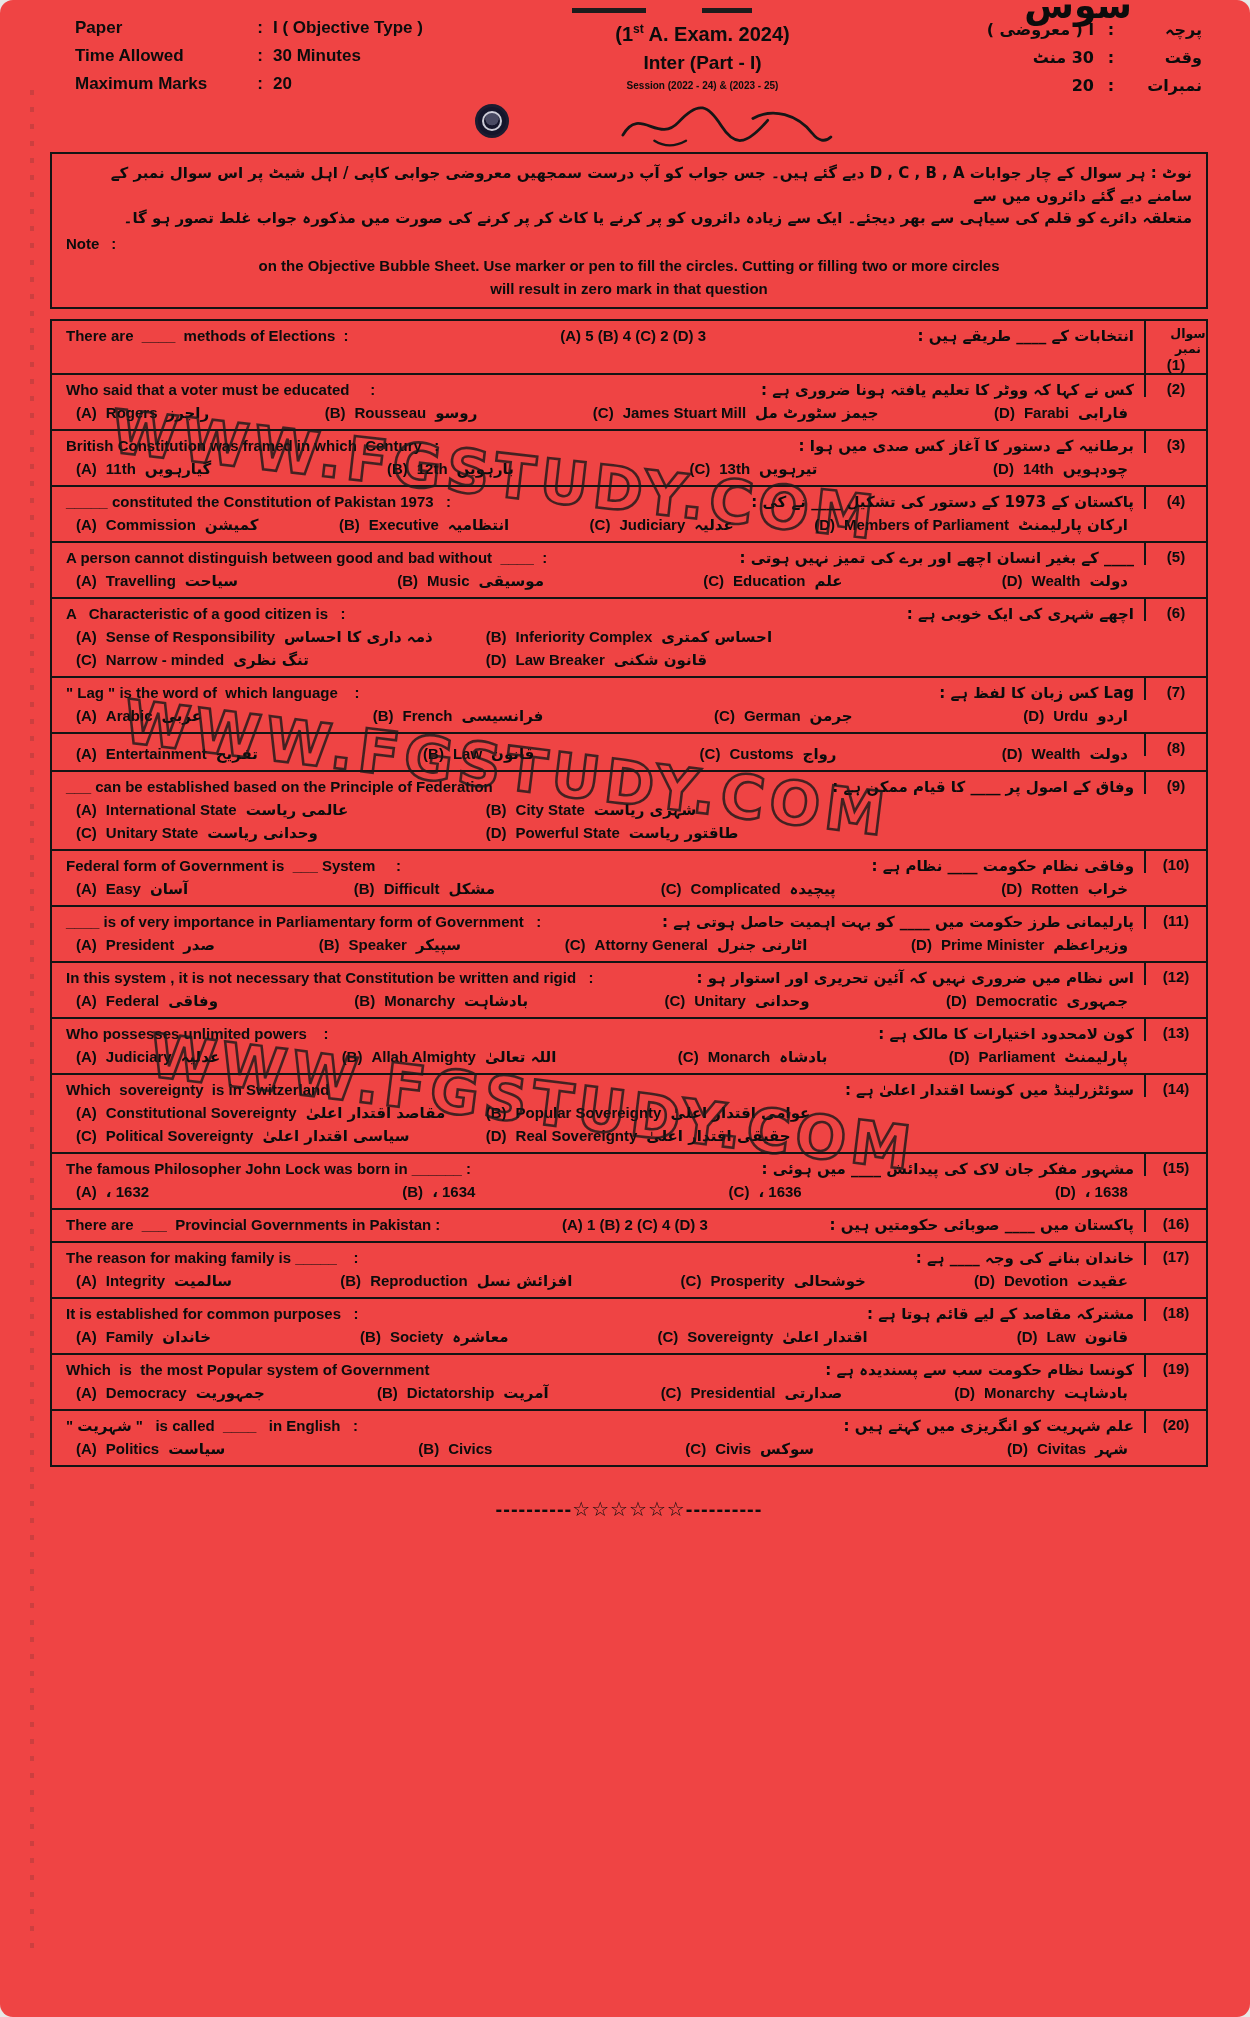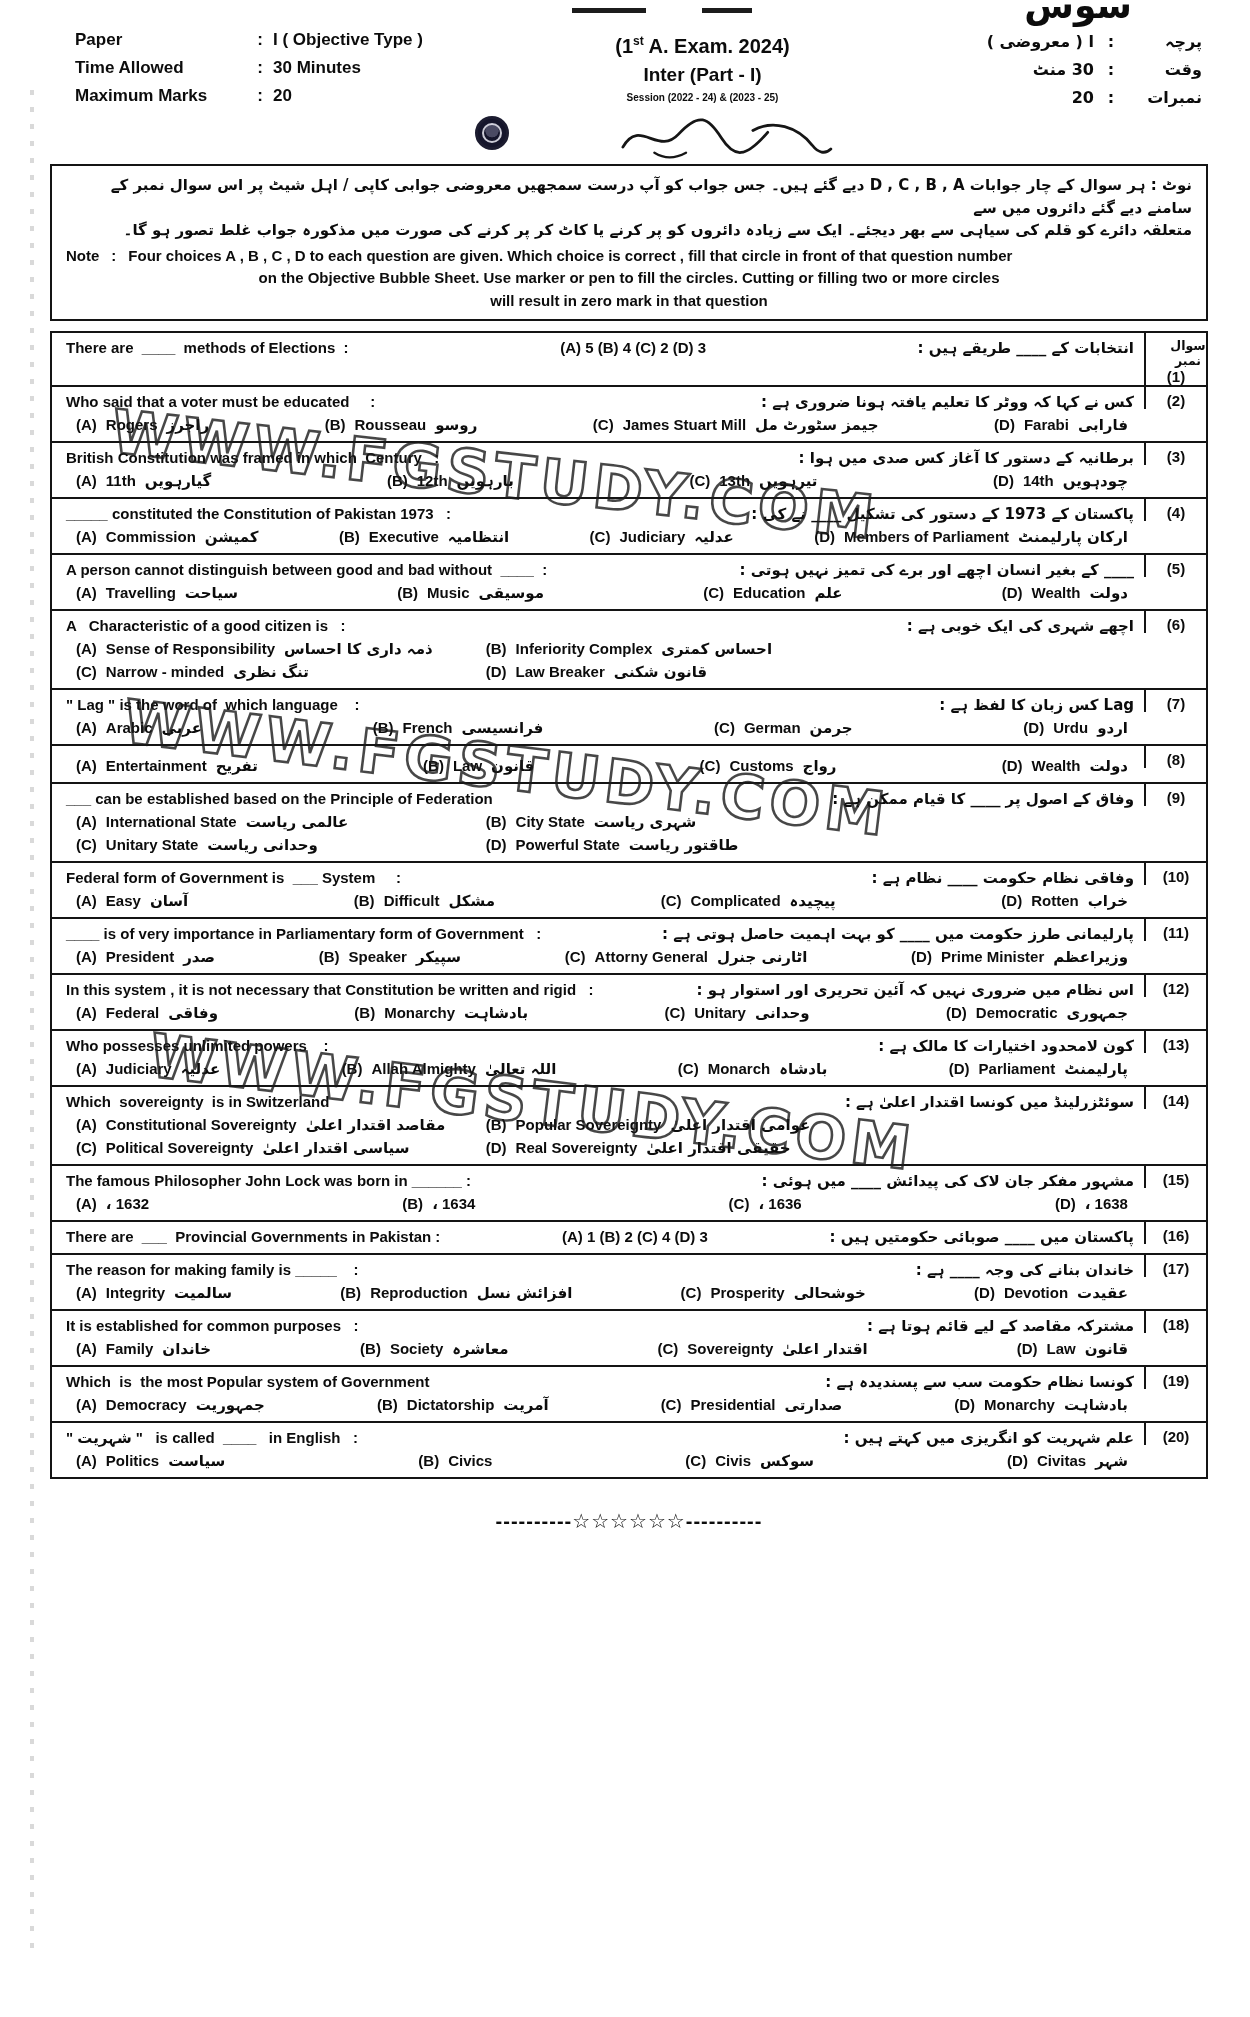--- a/index.html
+++ b/index.html
@@ -6,23 +6,24 @@
   html, body { background: #e8e8e6; }
   body {
     width: 1250px;
     font-family: "Liberation Sans", "DejaVu Sans", sans-serif;
     color: #0c0c0c;
   }
   .page {
     position: relative;
     width: 1250px;
     height: 2017px;
-    background: #ffffff;
+    background: #ef4444;
     overflow: hidden;
-    padding: 18px 42px 0 50px;
+    padding: 6px 42px 0 50px;
+    border-radius: 13px;
   }
   .ur { font-family: "DejaVu Sans", "Liberation Sans", sans-serif; }
 
   
   .binding-edge {
     position: absolute; left: 30px; top: 90px; bottom: 60px; width: 4px;
     background: repeating-linear-gradient(180deg, rgba(40,40,40,.55) 0 5px, transparent 5px 17px);
     opacity: .32;
   }
   .artifact { position: absolute; background: #1c1c1c; }
@@ -190,21 +191,20 @@
       <path d="M44 46 q 16 10 34 0" fill="none" stroke="#161616" stroke-width="2.5" stroke-linecap="round"></path>
     </svg>
   </div>
 
   <section class="note-box">
     <p class="note-ur ur" dir="rtl">نوٹ : ہر سوال کے چار جوابات D , C , B , A دیے گئے ہیں۔ جس جواب کو آپ درست سمجھیں معروضی جوابی کاپی / اہل شیٹ پر اس سوال نمبر کے سامنے دیے گئے دائروں میں سے</p>
     <p class="note-ur ur" dir="rtl">متعلقہ دائرے کو قلم کی سیاہی سے بھر دیجئے۔ ایک سے زیادہ دائروں کو پر کرنے یا کاٹ کر پر کرنے کی صورت میں مذکورہ جواب غلط تصور ہو گا۔</p>
     <p class="note-en-1">
       <span class="note-label">Note</span>
       <span class="note-sep">:</span>
-      <span>Four choices  A , B , C , D  to each question are given. Which choice is correct , fill  that  circle  in  front  of  that question number</span>
     </p>
     <p class="note-en-c">on the Objective Bubble Sheet. Use marker or  pen to fill  the circles. Cutting or  filling two  or  more  circles</p>
     <p class="note-en-c">will result in zero mark in that question</p>
   </section>
 
   <section class="qtable">
     <div id="qrows">
         <div class="qrow">
           <div class="qmain">
             <div class="qline">

